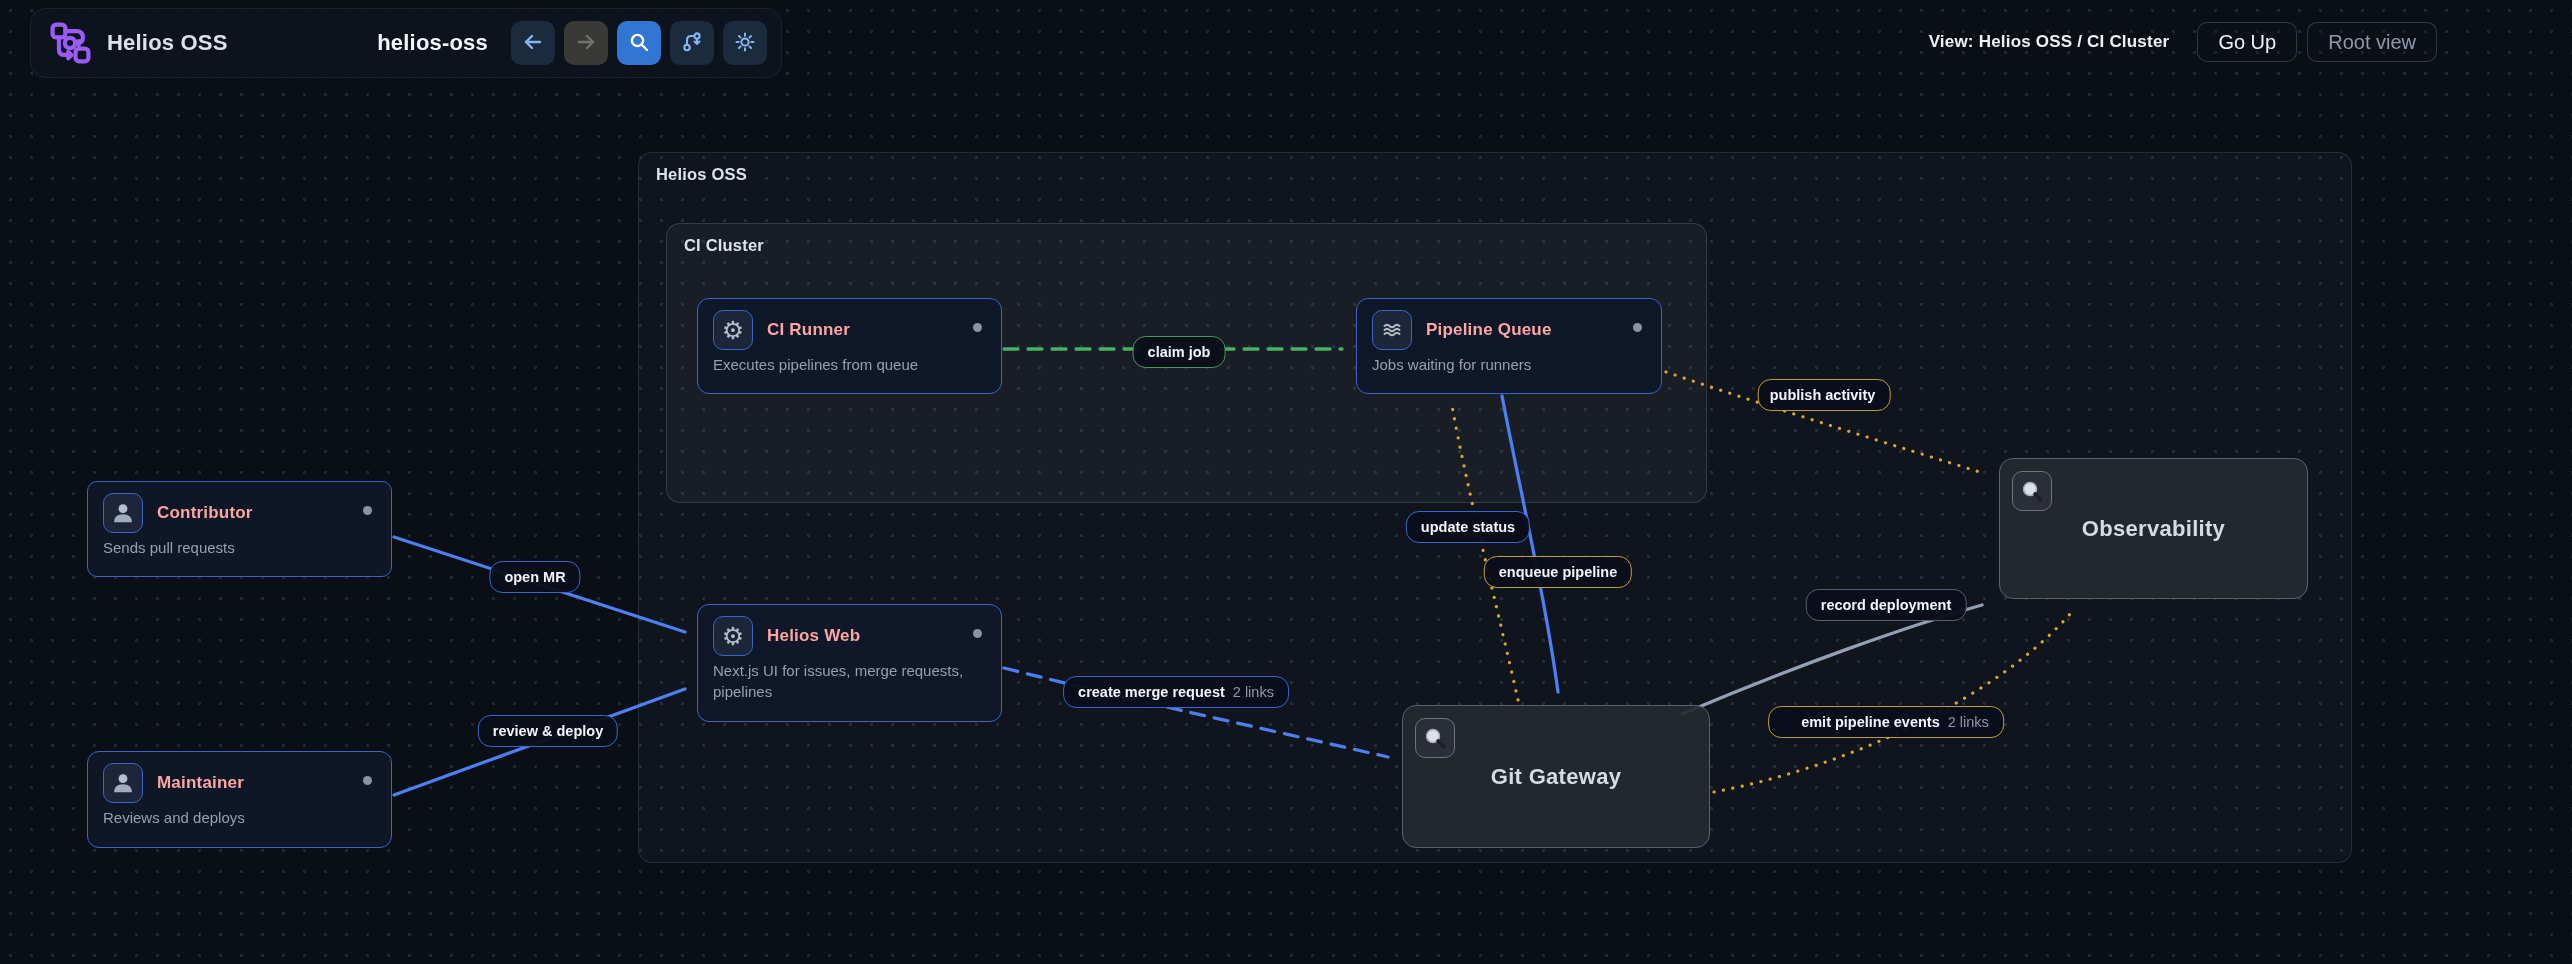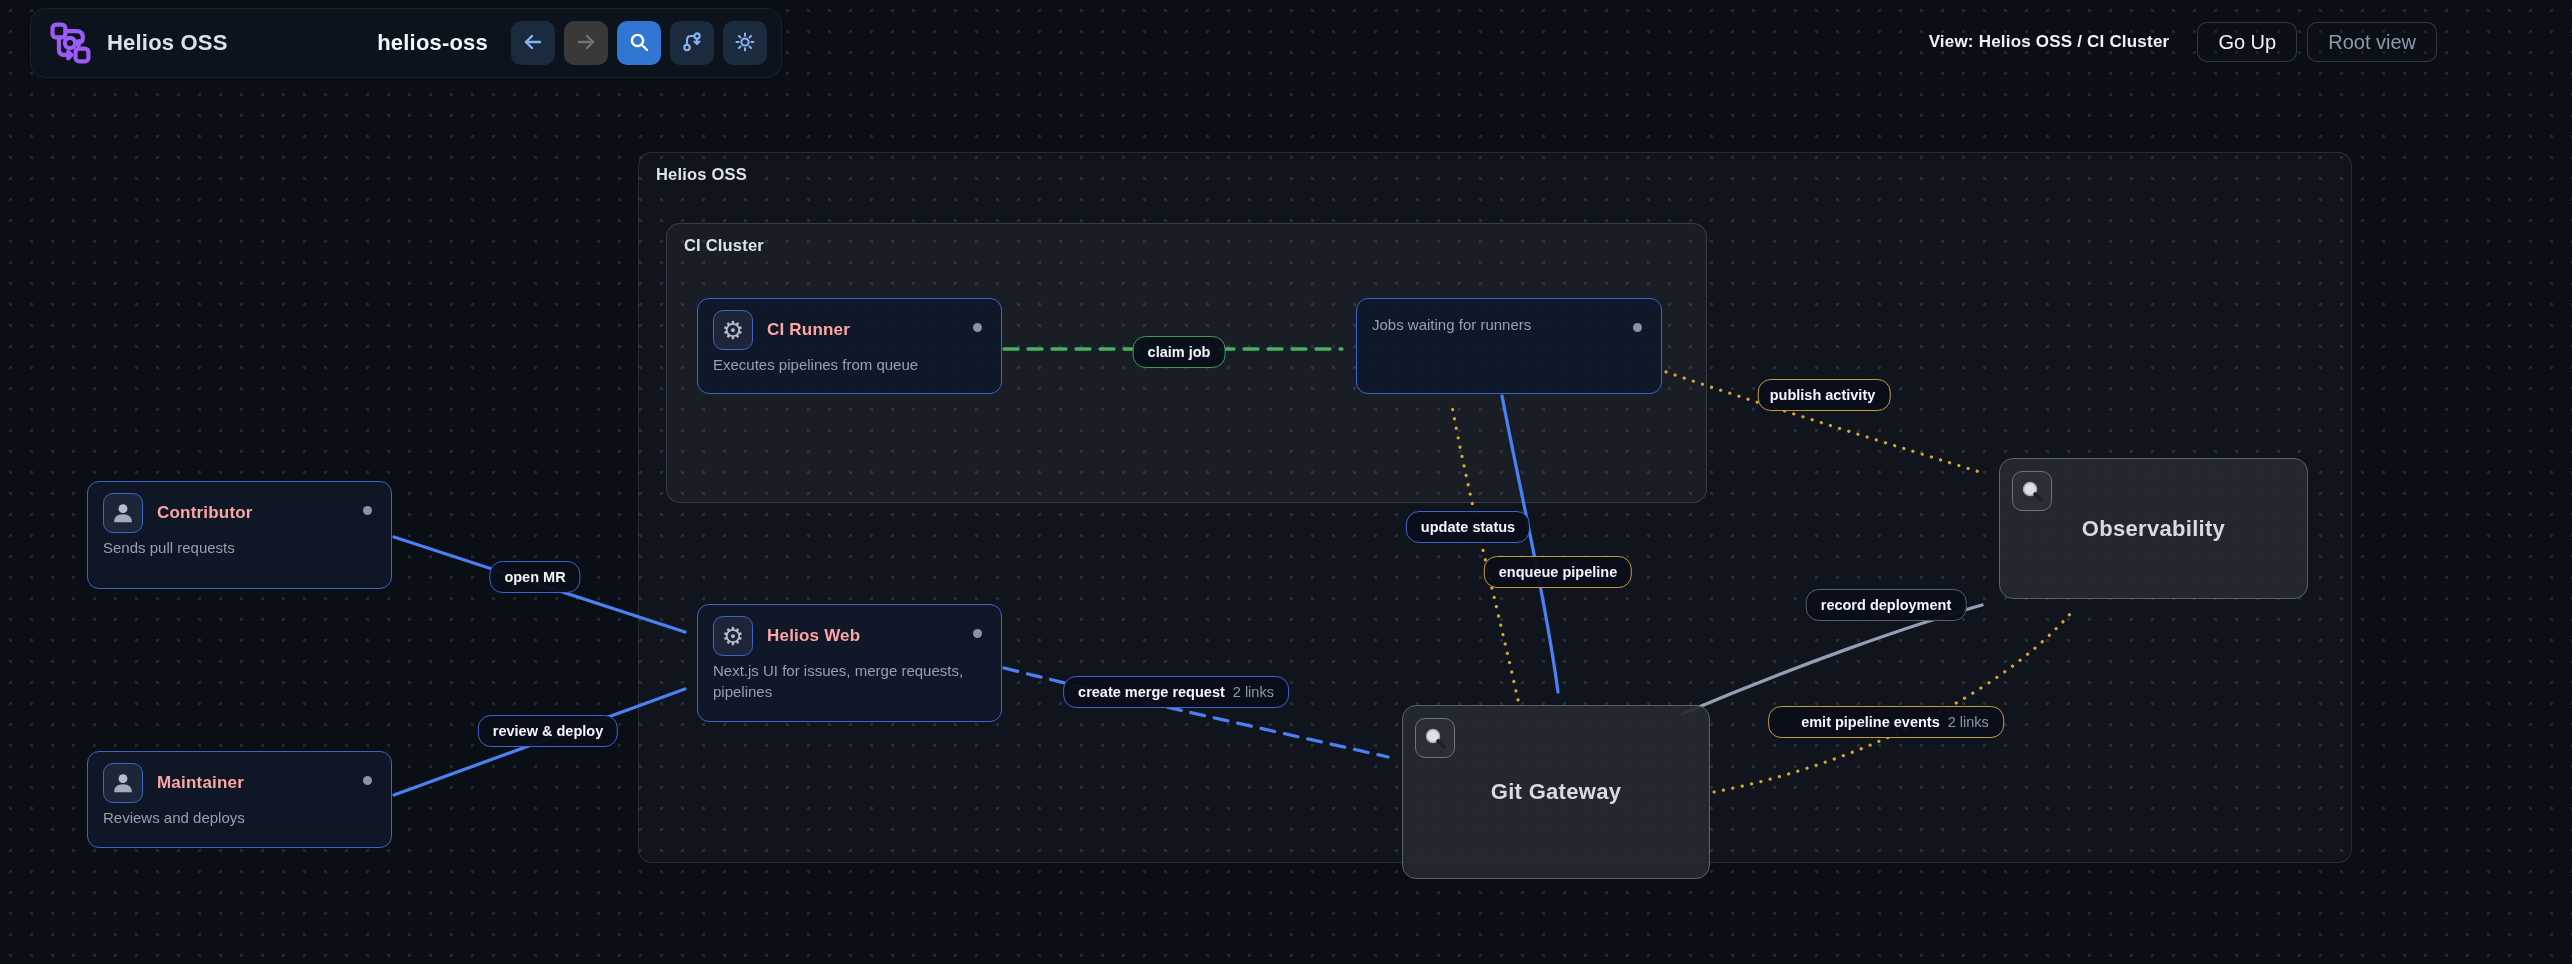--- a/index.html
+++ b/index.html
@@ -189,24 +189,34 @@
       <div class="n-row">
         <div class="icon-box">
             <span class="gear-glyph">⚙</span>
           </div>
         <div class="n-title">CI Runner</div>
       </div>
       <div class="n-dot"></div>
       <div class="n-sub">Executes pipelines from queue</div>
       </div>
       <div class="node" style="left:1356px;top:298px;width:306px;height:96px;">
+      <div class="n-row">
+        <div class="icon-box">
+            <svg width="24" height="24" viewBox="0 0 24 24" fill="none" stroke="#b6bdc8" stroke-width="1.9" stroke-linecap="round">
+              <path d="M4.5 8 q2.5 -2.6 5 0 t5 0 t5 0"></path>
+              <path d="M4.5 12 q2.5 -2.6 5 0 t5 0 t5 0"></path>
+              <path d="M4.5 16 q2.5 -2.6 5 0 t5 0 t5 0"></path>
+            </svg>
+          </div>
+        <div class="n-title">Pipeline Queue</div>
+      </div>
       <div class="n-dot"></div>
       <div class="n-sub">Jobs waiting for runners</div>
       </div>
-      <div class="node" style="left:87px;top:481px;width:305px;height:108px;">
+      <div class="node" style="left:87px;top:481px;width:305px;height:96px;border-radius:10px;">
       <div class="n-row">
         <div class="icon-box">
             <svg width="26" height="26" viewBox="0 0 24 24">
               <circle cx="12" cy="8" r="4.1" fill="#b3bfd0"></circle>
               <path d="M3.8 20.5 Q3.8 13.2 12 13.2 Q20.2 13.2 20.2 20.5 Z" fill="#9fadc1"></path>
             </svg>
           </div>
         <div class="n-title">Contributor</div>
       </div>
       <div class="n-dot"></div>
@@ -228,21 +238,21 @@
       <div class="node" style="left:697px;top:604px;width:305px;height:118px;">
       <div class="n-row">
         <div class="icon-box">
             <span class="gear-glyph">⚙</span>
           </div>
         <div class="n-title">Helios Web</div>
       </div>
       <div class="n-dot"></div>
       <div class="n-sub">Next.js UI for issues, merge requests, pipelines</div>
       </div>
-      <div class="group-node" style="left:1402px;top:705px;width:308px;height:174px;">
+      <div class="group-node" style="left:1402px;top:705px;width:308px;height:143px;">
       <div class="icon-box g-icon">
           <svg width="26" height="26" viewBox="0 0 24 24" fill="none">
             <circle cx="10.2" cy="10.2" r="6" fill="#dde1e7" stroke="#a6adb8" stroke-width="1.4"></circle>
             <path d="M14.8 14.8 L20 20" stroke="#1d2127" stroke-width="3.4" stroke-linecap="round"></path>
           </svg>
         </div>
       <div class="g-title">Git Gateway</div>
       </div>
       <div class="group-node" style="left:1999px;top:458px;width:309px;height:141px;">
       <div class="icon-box g-icon">

